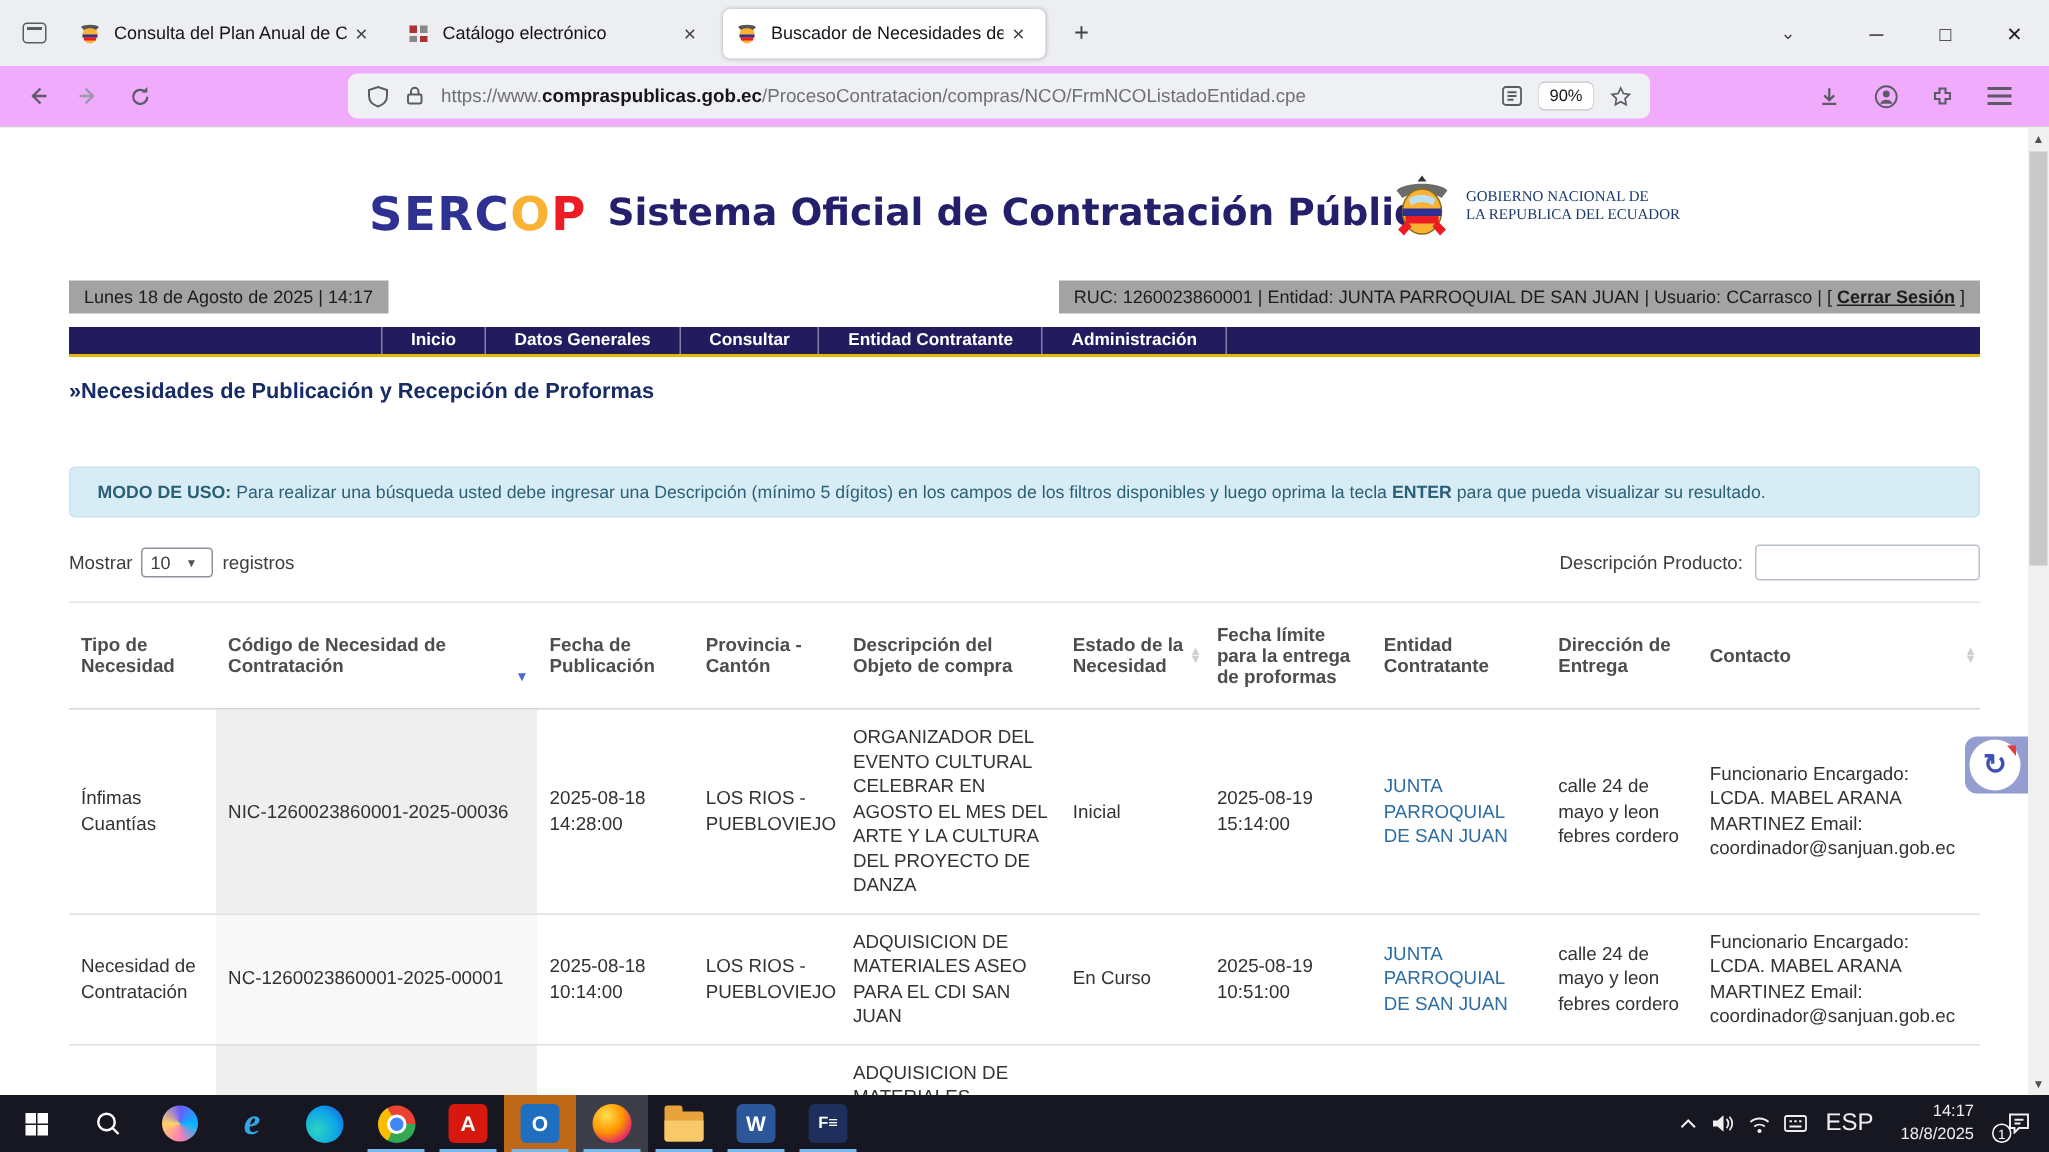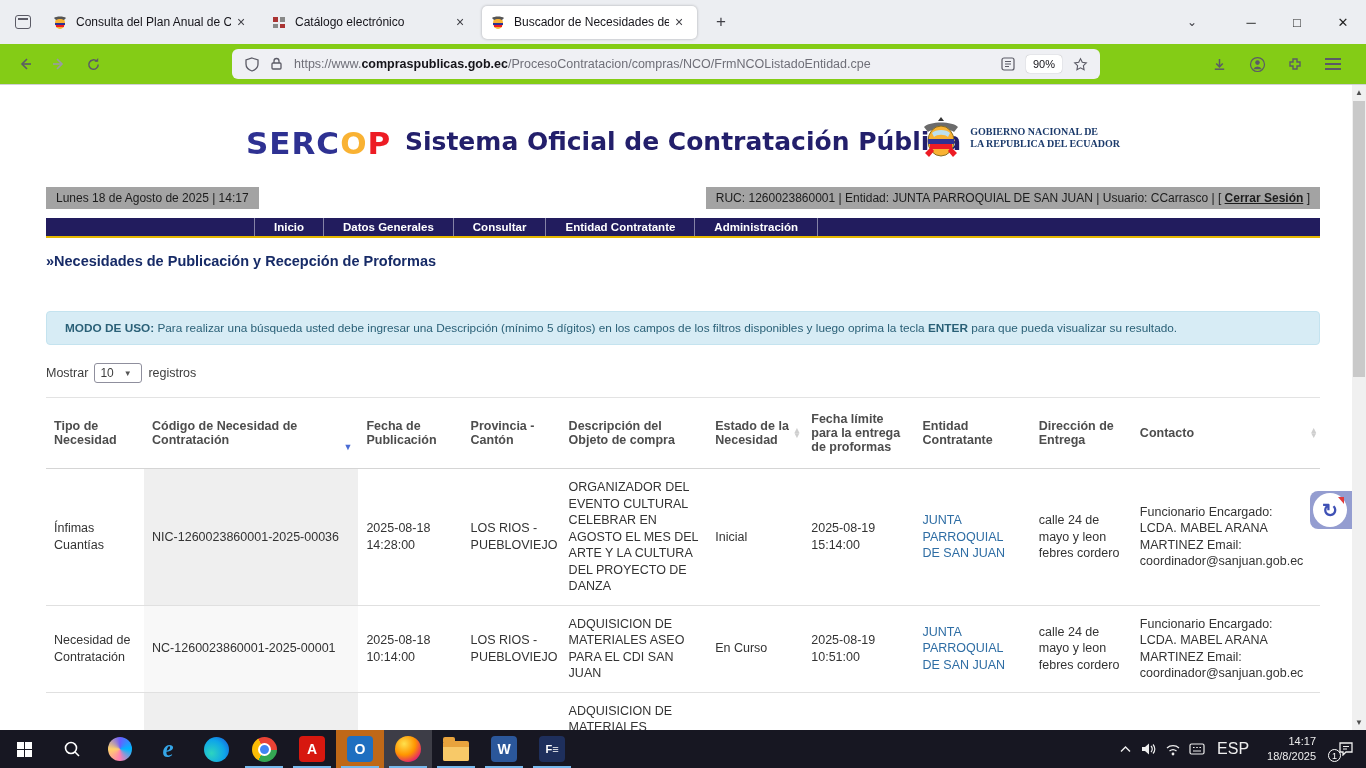--- a/index.html
+++ b/index.html
@@ -22,21 +22,21 @@
   .newtab-btn { width:28px; height:28px; font-size:17px; color:#3f3f46; display:flex;
                 align-items:center; justify-content:center; border-radius:4px; margin-left:6px;}
   .tb-spacer { flex:1; }
   .tabs-chevron { width:28px; height:28px; display:flex; align-items:center; justify-content:center;
                   color:#3f3f46; font-size:12px; }
   .win-controls { display:flex; height:44px; margin-left:22px; }
   .win-btn { width:46px; height:100%; display:flex; align-items:center; justify-content:center;
              font-size:13px; color:#222; }
   .ec-favicon { display:block; }
 
-  .toolbar { height:41px; background:#84cc16; border-bottom:1px solid #d0d0d6;
+  .toolbar { height:41px; background:#f0abfc; border-bottom:1px solid #d0d0d6;
              display:flex; align-items:center; padding:0 10px; }
   .nav-ico { width:30px; height:30px; display:flex; align-items:center; justify-content:center;
              color:#5b5b66; font-size:16px; border-radius:4px; margin-right:4px; }
   .nav-ico svg { display:block; }
   .urlbar { height:30px; width:868px; margin-left:120px; background:#eff0f4; border-radius:6px;
             display:flex; align-items:center; padding:0 8px; }
   .urlbar .u-ico { width:24px; height:24px; display:flex; align-items:center; justify-content:center; color:#5b5b66; }
   .u-text { flex:1; font-size:12.5px; color:#6f6f78; margin-left:6px; white-space:nowrap; overflow:hidden; }
   .u-text .dom { color:#15141a; font-weight:700; }
   .zoom-chip { background:#fff; border-radius:4px; padding:3px 7px; font-size:11px; color:#15141a;
@@ -57,21 +57,21 @@
 
   .page { margin:0 46px 0 46px; }
 
   .site-header { height:72px; margin-top:22px; position:relative; }
   .sercop-logo { position:absolute; left:200px; top:18px; font-size:31px; font-weight:800;
                  letter-spacing:1px; font-family:"DejaVu Sans", sans-serif; }
   .sercop-logo .lp1 { color:#2e3192; } .sercop-logo .lp2 { color:#f9b233; } .sercop-logo .lp3 { color:#ed1c24; }
   .site-title { text-align:center; padding-top:20px; font-size:25px; font-weight:700; color:#231f6b;
                 font-family:"DejaVu Sans", sans-serif; }
   .gov-logo { position:absolute; right:200px; top:8px; display:flex; align-items:center; }
-  .gov-text { margin-left:8px; font-family:"Liberation Serif", serif; font-weight:700;
+  .gov-text { margin-left:8px; font-family:"Liberation Serif", serif; font-weight:400;
               font-size:10px; color:#1b3a6b; line-height:1.25; }
 
   .status-row { margin-top:8px; display:flex; justify-content:space-between; font-size:12px; color:#1c1c1c; }
   .status-box { background:#a3a3a3; padding:4px 10px; white-space:nowrap; }
   .status-box b { font-weight:400; }
   .logout-link { font-weight:700; text-decoration:underline; color:#1c1c1c; }
 
   .navbar { margin-top:9px; height:20px; background:#221c5e; border-bottom:2px solid #e6b800;
             display:flex; align-items:stretch; padding-left:208px; }
   .nav-item { color:#fff; font-size:11.5px; font-weight:700; padding:0 19px; display:flex;
@@ -345,20 +345,24 @@
 
     <div class="info-box"><b>MODO DE USO:</b><span> Para realizar una búsqueda usted debe ingresar una Descripción (mínimo 5 dígitos) en los campos de los filtros disponibles y luego oprima la tecla </span><b>ENTER</b><span> para que pueda visualizar su resultado.</span></div>
 
     <div class="controls-row">
       <span>Mostrar</span>
       <span class="fake-select">
         <span>10</span>
           <span class="chev">▼</span>
       </span>
       <span>registros</span>
+      <span class="filter-wrap">
+        <span>Descripción Producto:</span>
+        <input type="text" style="">
+      </span>
     </div>
 
     <table class="grid">
       <colgroup>
         <col style="width:97px">
           <col style="width:212px">
           <col style="width:103px">
           <col style="width:97px">
         <col style="width:145px">
           <col style="width:95px">

